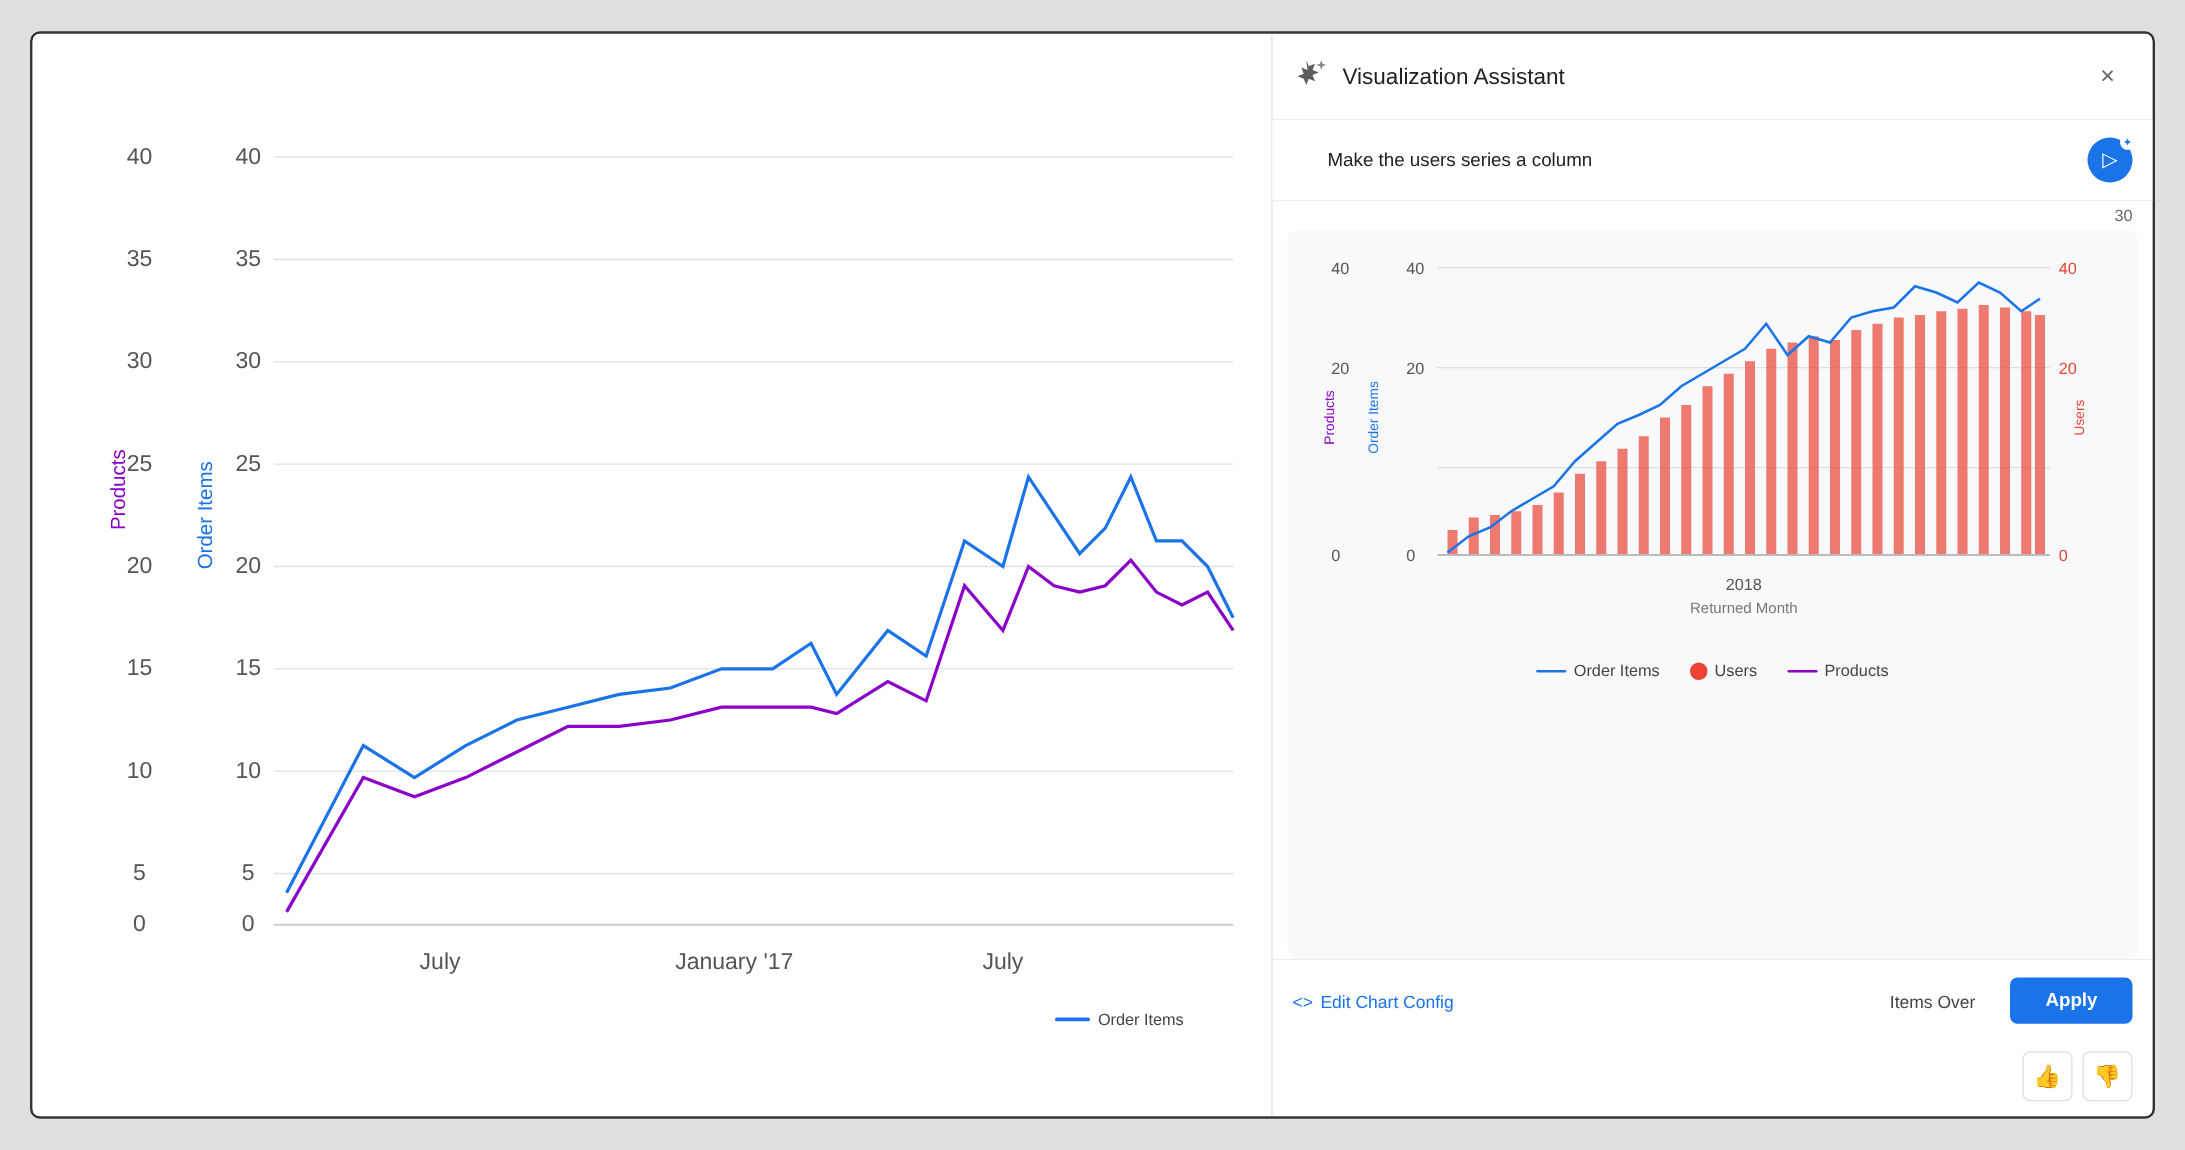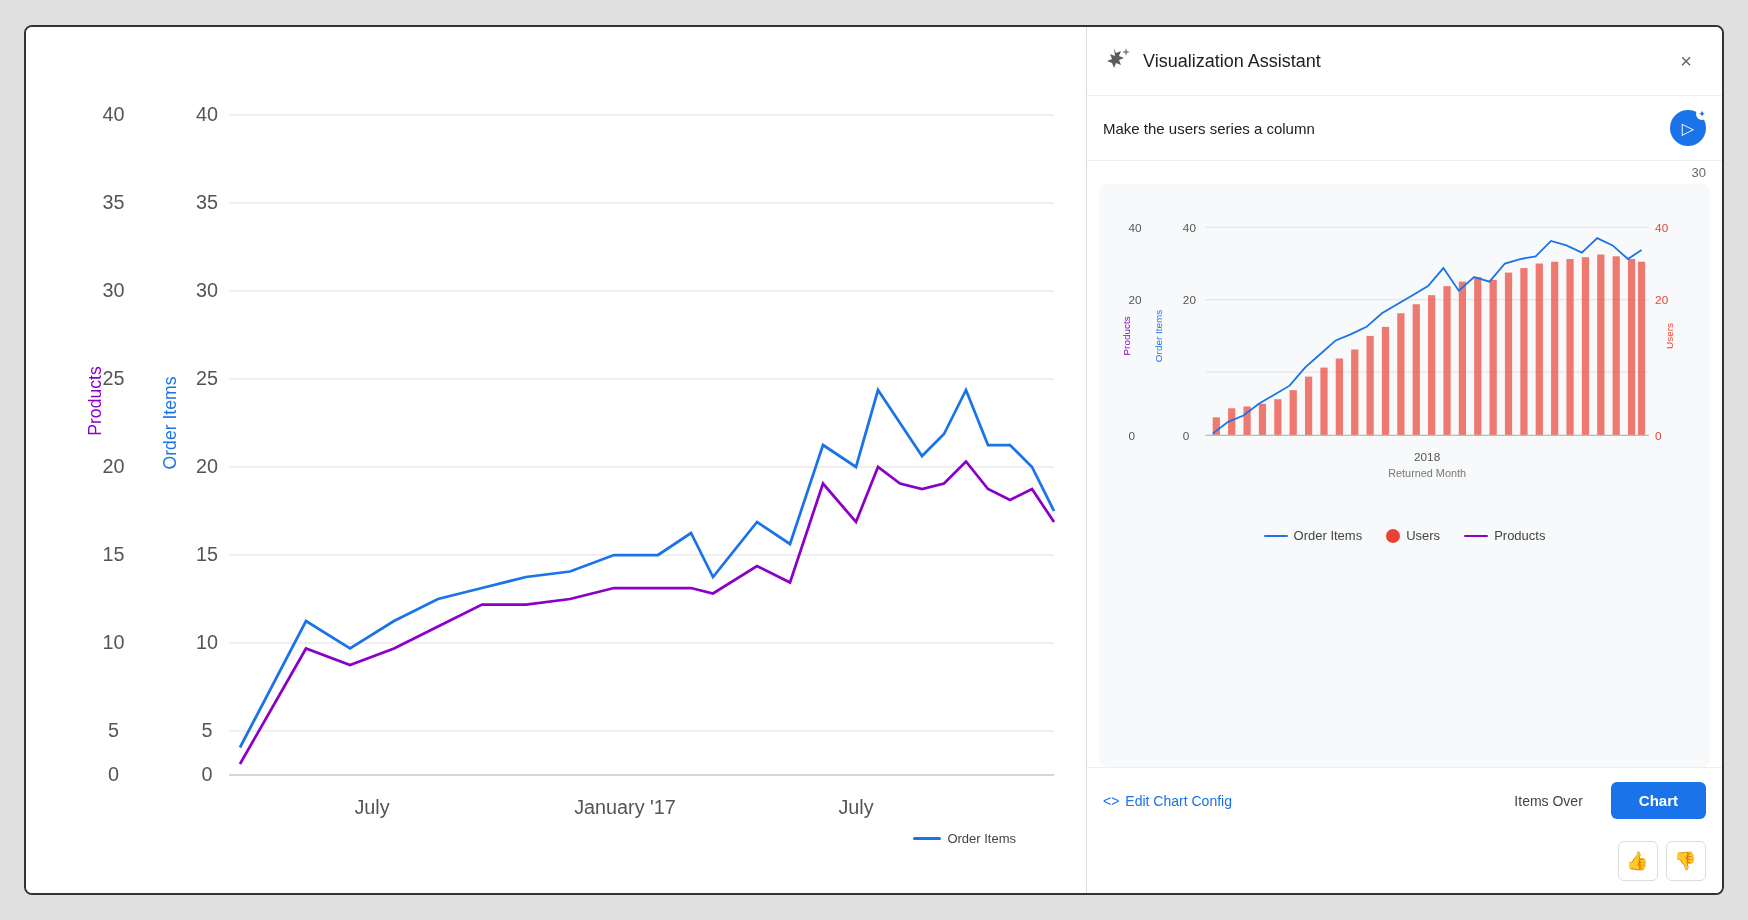--- a/index.html
+++ b/index.html
@@ -56,21 +56,21 @@
       color: #444;
     }
     .legend-line {
       width: 28px;
       height: 3px;
       border-radius: 2px;
     }
 
     
     .right-panel {
-      width: 636px;
+      width: 705px;
       background: white;
       border-left: 1px solid #ddd;
       display: flex;
       flex-direction: column;
       box-shadow: -2px 0 8px rgba(0,0,0,0.1);
     }
     .va-header {
       display: flex;
       align-items: center;
       padding: 18px 20px;
@@ -107,20 +107,21 @@
       background: white;
       gap: 10px;
     }
     .va-input {
       flex: 1;
       border: none;
       outline: none;
       font-size: 15px;
       color: #202124;
       background: transparent;
+      margin-left: 28px;
     }
     .va-send-btn {
       width: 36px;
       height: 36px;
       background: #1a73e8;
       border-radius: 50%;
       display: flex;
       align-items: center;
       justify-content: center;
       cursor: pointer;
@@ -478,21 +479,21 @@
       </div>
     </div>
 
     <div class="va-actions">
       <button class="edit-chart-btn">
         <span class="edit-chart-icon">&lt;&gt;</span>
         <span>Edit Chart Config</span>
       </button>
       <div class="spacer"></div>
       <button class="start-over-btn">Items Over</button>
-      <button class="apply-btn">Chart</button>
+      <button class="apply-btn">Apply</button>
     </div>
 
     <div class="va-feedback">
       <button class="feedback-btn">👍</button>
       <button class="feedback-btn">👎</button>
     </div>
 
   </div>
 </div>
 

